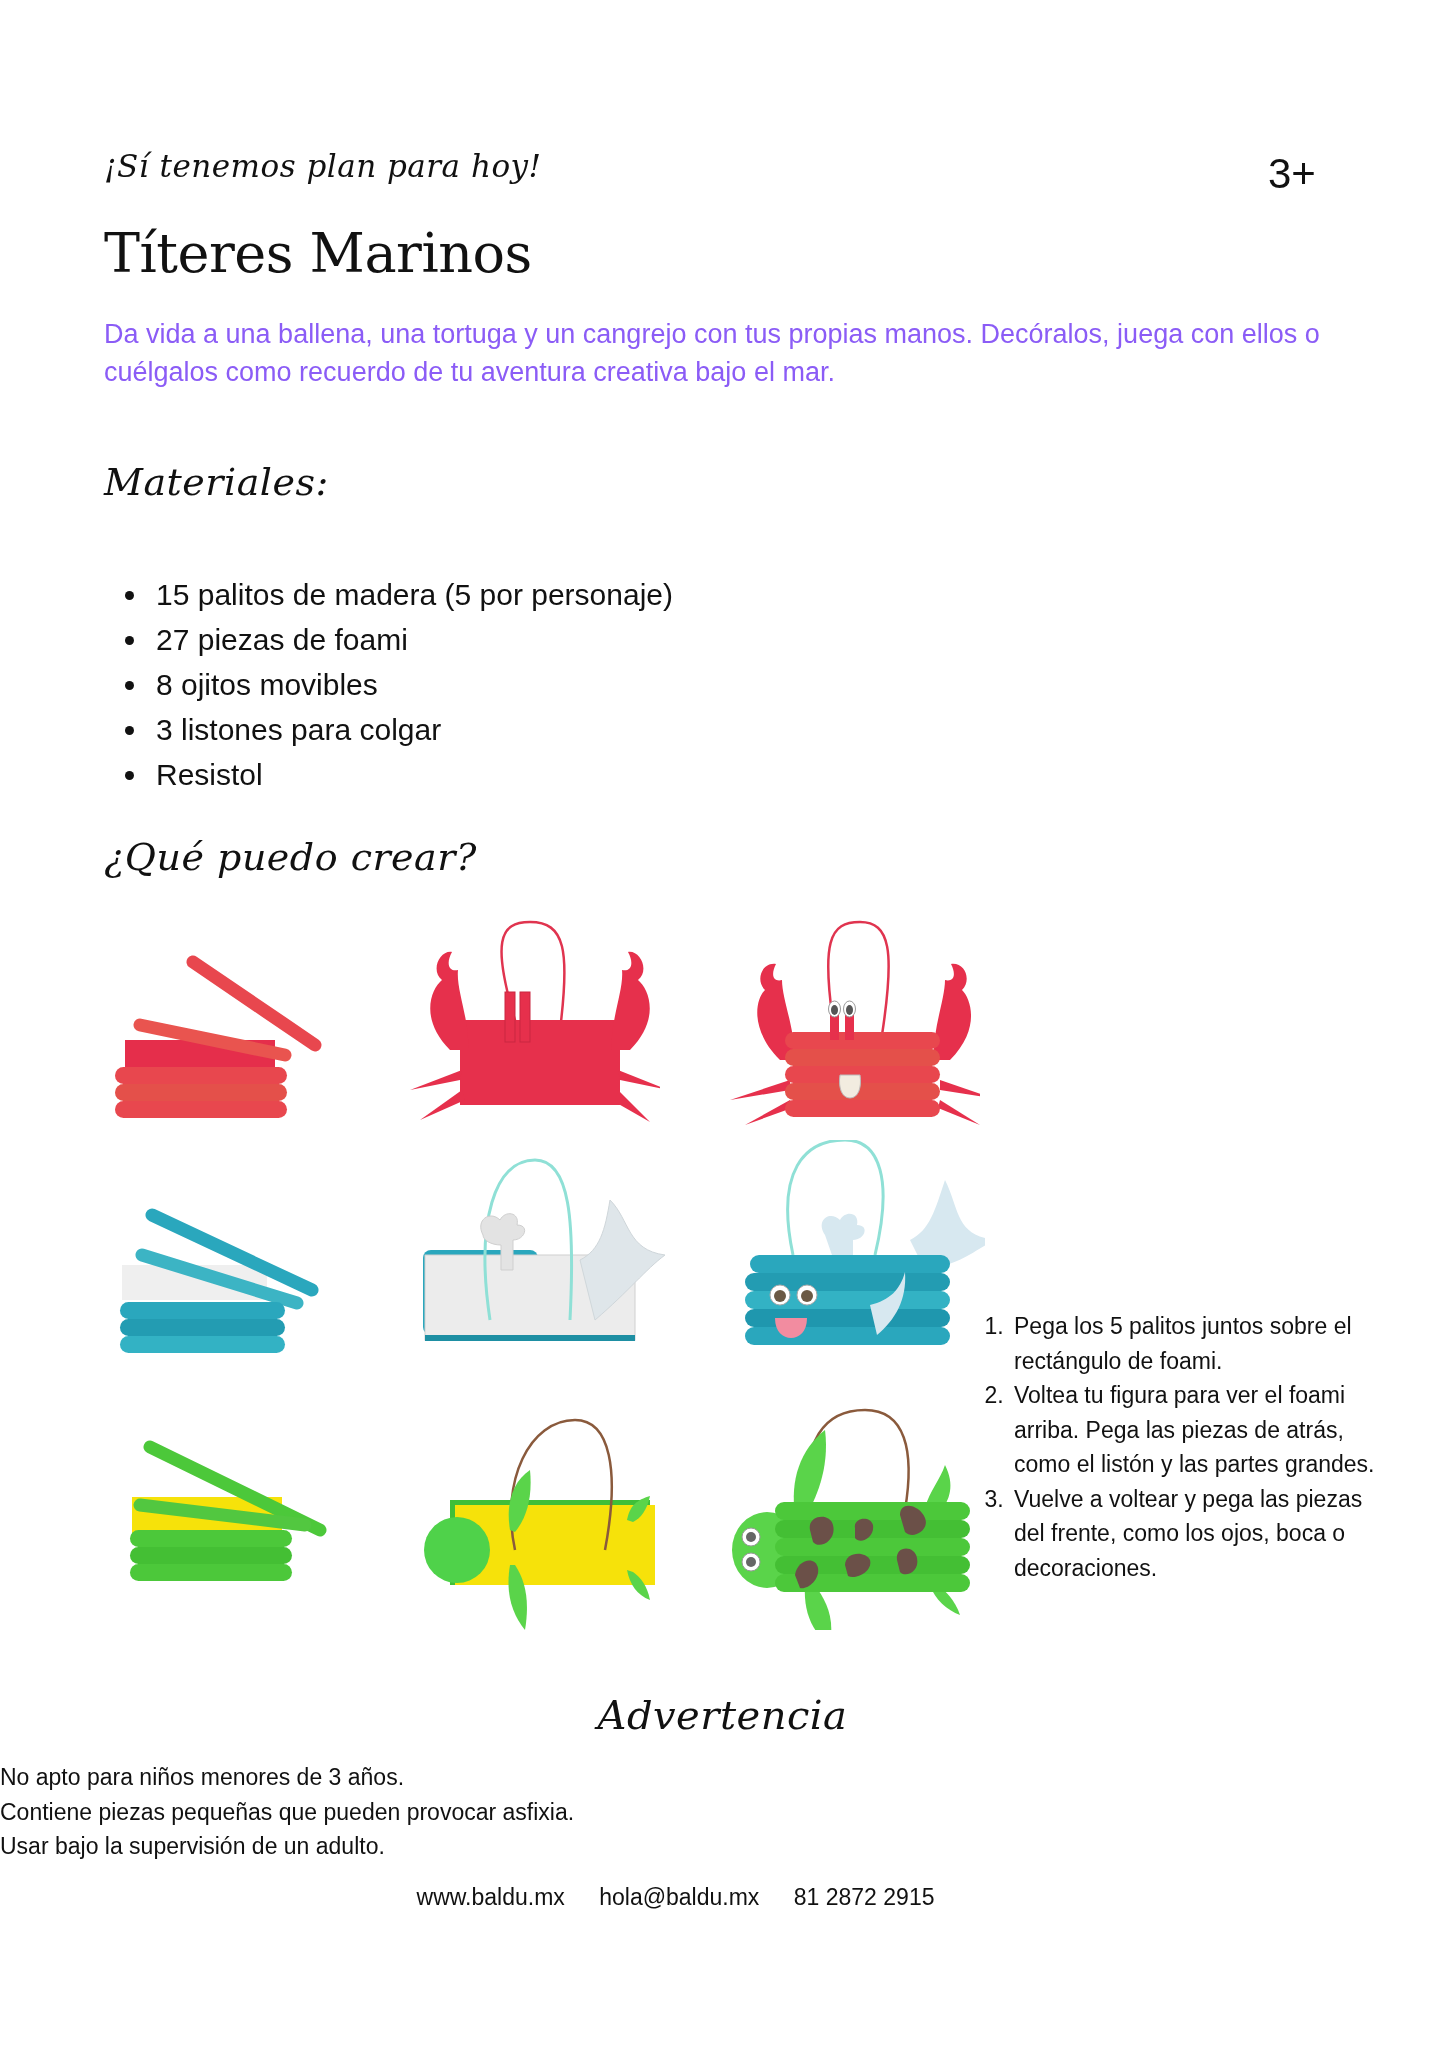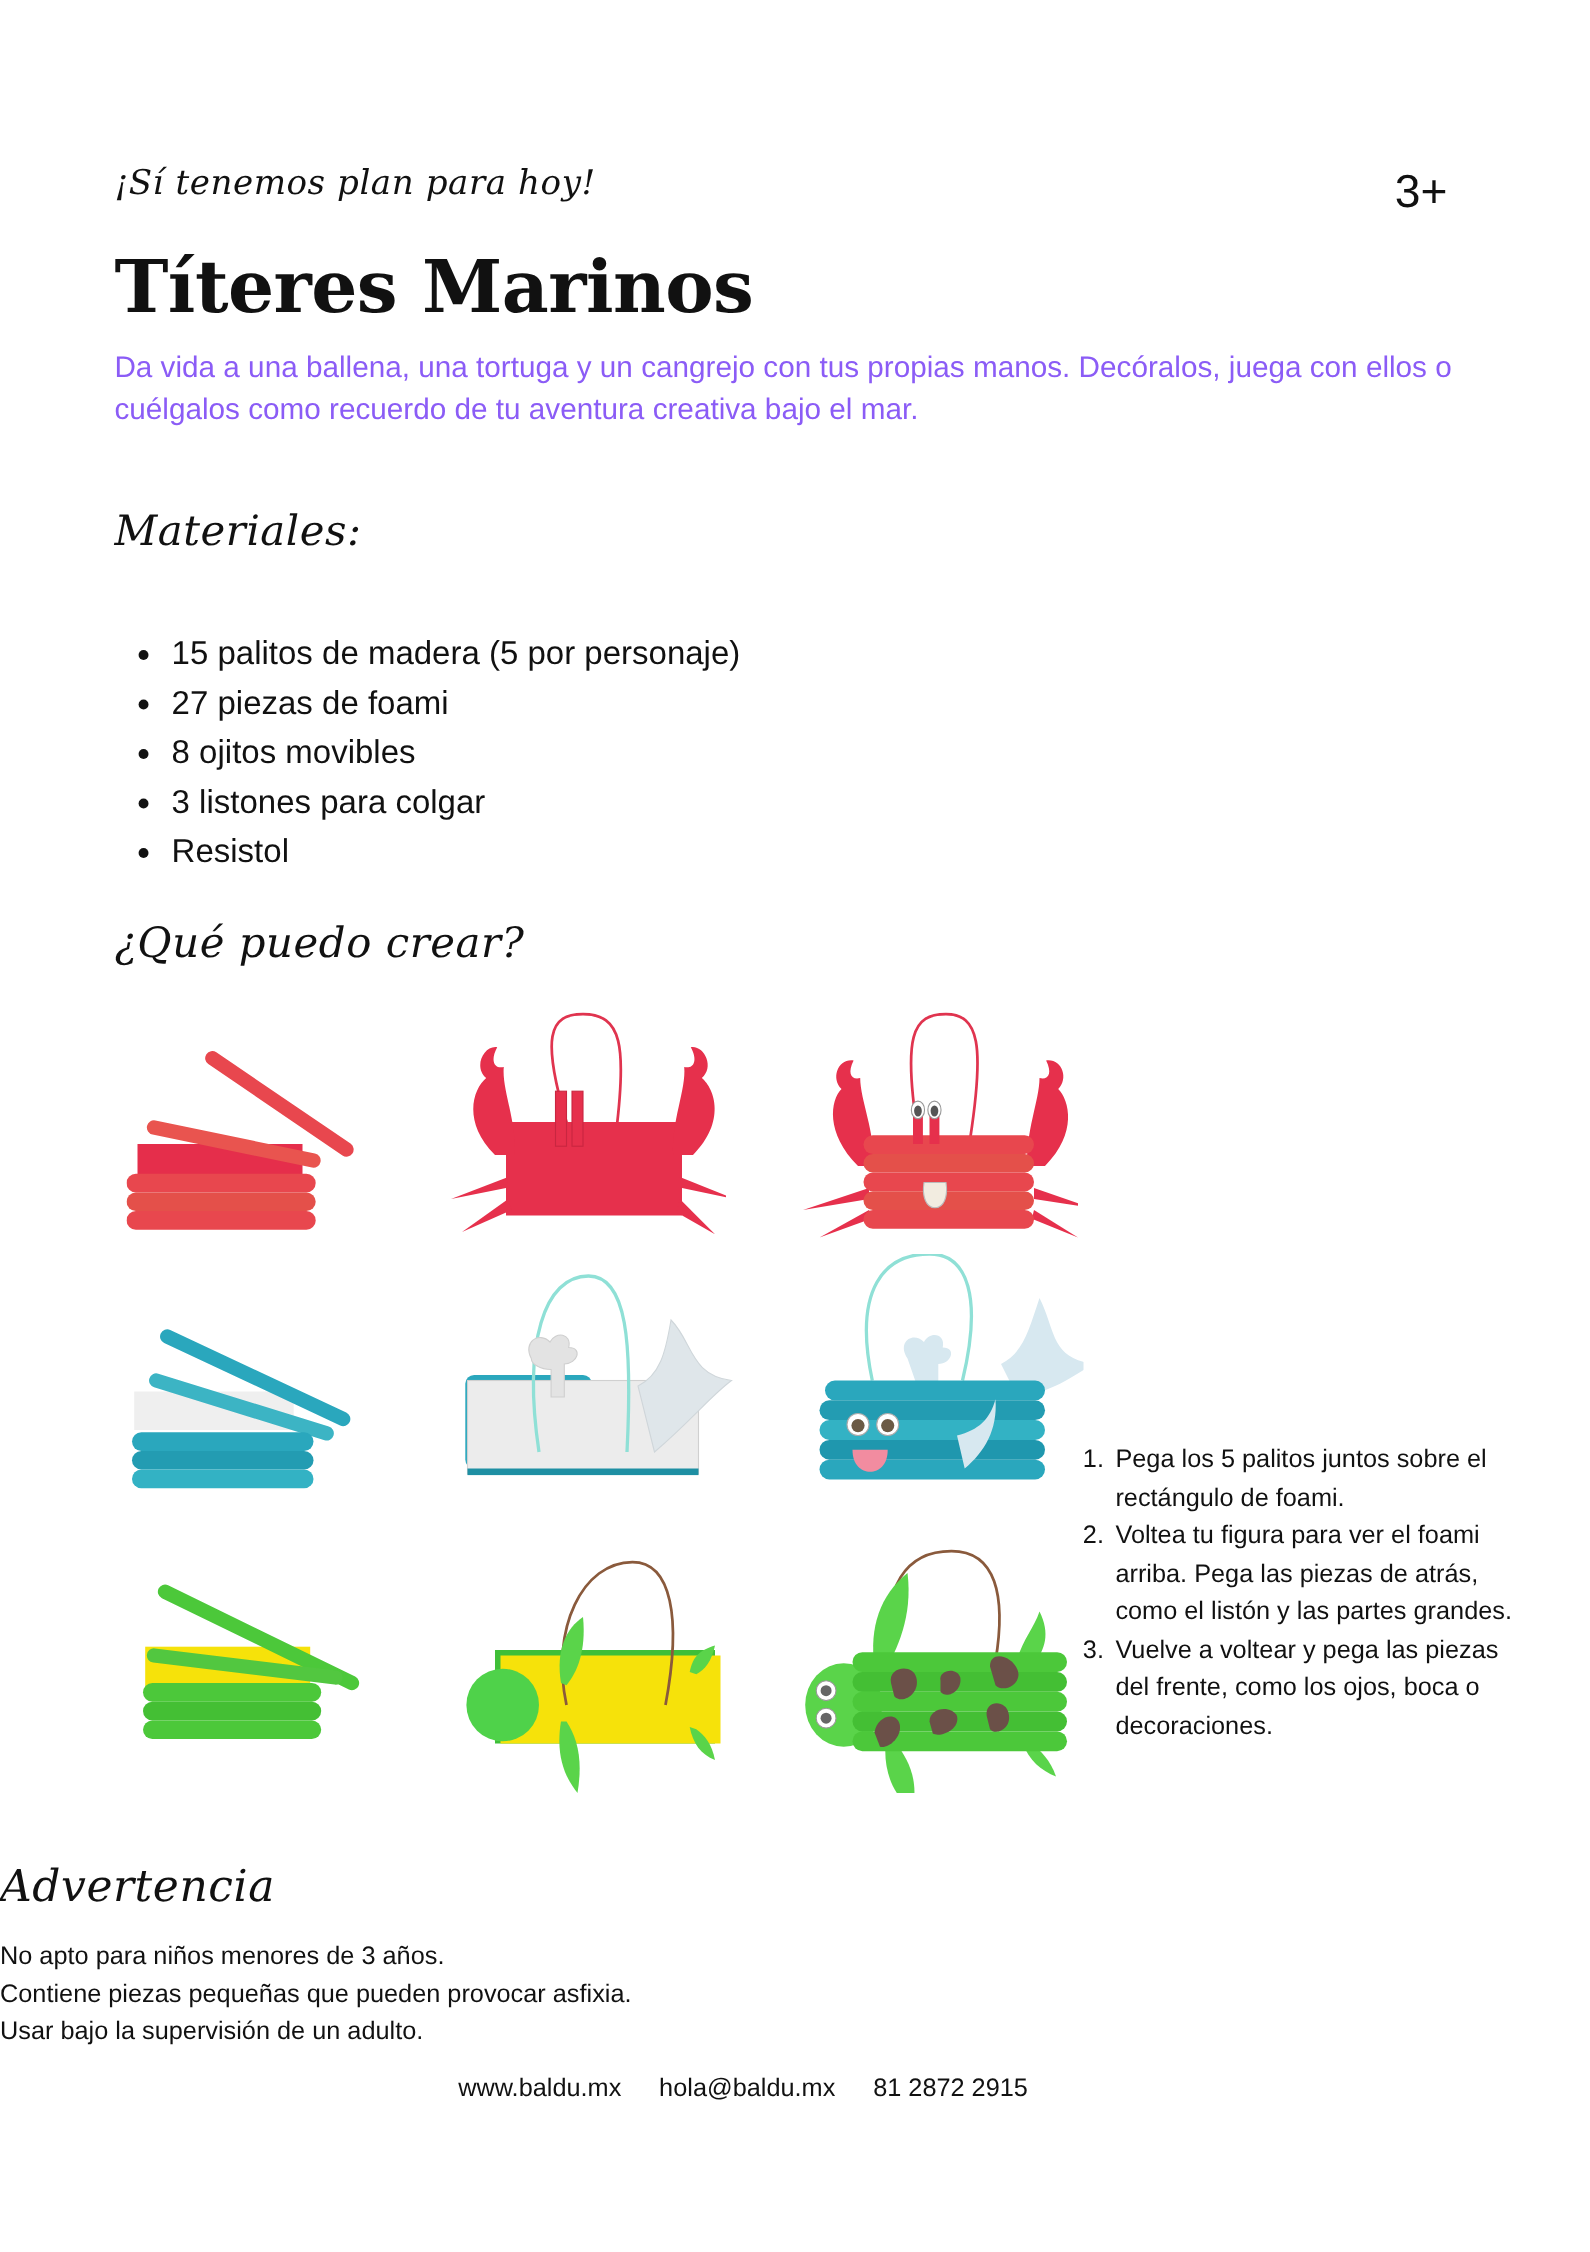--- a/index.html
+++ b/index.html
@@ -1,30 +1,30 @@
 <!DOCTYPE html>
 <html><head>
 <meta charset="utf-8">
 <style>
   html, body { margin: 0; padding: 0; background: #ffffff; }
   body { width: 1445px; height: 2047px; position: relative; overflow: hidden; color: #111; font-family: "Liberation Sans", "DejaVu Sans", sans-serif; }
   .abs { position: absolute; }
   .script { font-family: "DejaVu Serif", serif; font-style: italic; font-weight: normal; letter-spacing: 0.5px; }
   .tagline { left: 104px; top: 148px; font-size: 31px; }
   .age { left: 1268px; top: 150px; font-size: 42px; font-family: "Liberation Sans", sans-serif; }
-  .title { left: 104px; top: 222px; font-size: 66px; font-weight: bold; font-family: "DejaVu Serif", serif; letter-spacing: -0.5px; }
+  .title { left: 104px; top: 222px; font-size: 54px; font-weight: normal; font-family: "DejaVu Serif", serif; letter-spacing: -0.5px; }
   .intro { left: 104px; top: 315px; width: 1260px; font-size: 27px; line-height: 38px; color: #8b5cf6; }
   .h-materials { left: 104px; top: 460px; font-size: 38px; }
   .materials { left: 120px; top: 572px; margin: 0; padding: 0 0 0 30px; font-size: 30px; line-height: 45px; list-style: disc; }
   .materials li { padding-left: 6px; }
   .h-create { left: 104px; top: 835px; font-size: 38px; }
   .craft { position: absolute; }
   .steps { left: 978px; top: 1309px; width: 380px; margin: 0; padding: 0 0 0 32px; font-size: 23px; line-height: 34.5px; }
   .steps li { padding-left: 4px; }
-  .h-warning { left: 0; width: 1445px; top: 1692px; text-align: left; font-size: 40px; }
+  .h-warning { left: 0; width: 1445px; top: 1692px; text-align: center; font-size: 40px; }
   .warning { left: 0; width: 1445px; top: 1760px; text-align: left; font-size: 23px; line-height: 34.5px; }
   .contact { left: 0; width: 1351px; top: 1884px; text-align: center; font-size: 23px; }
   .contact span { margin: 0 14px; }
 </style>
 </head>
 <body>
 
 <div class="abs script tagline">¡Sí tenemos plan para hoy!</div>
 <div class="abs age">3+</div>
 <h1 class="abs title" style="margin:0">Títeres Marinos</h1>

